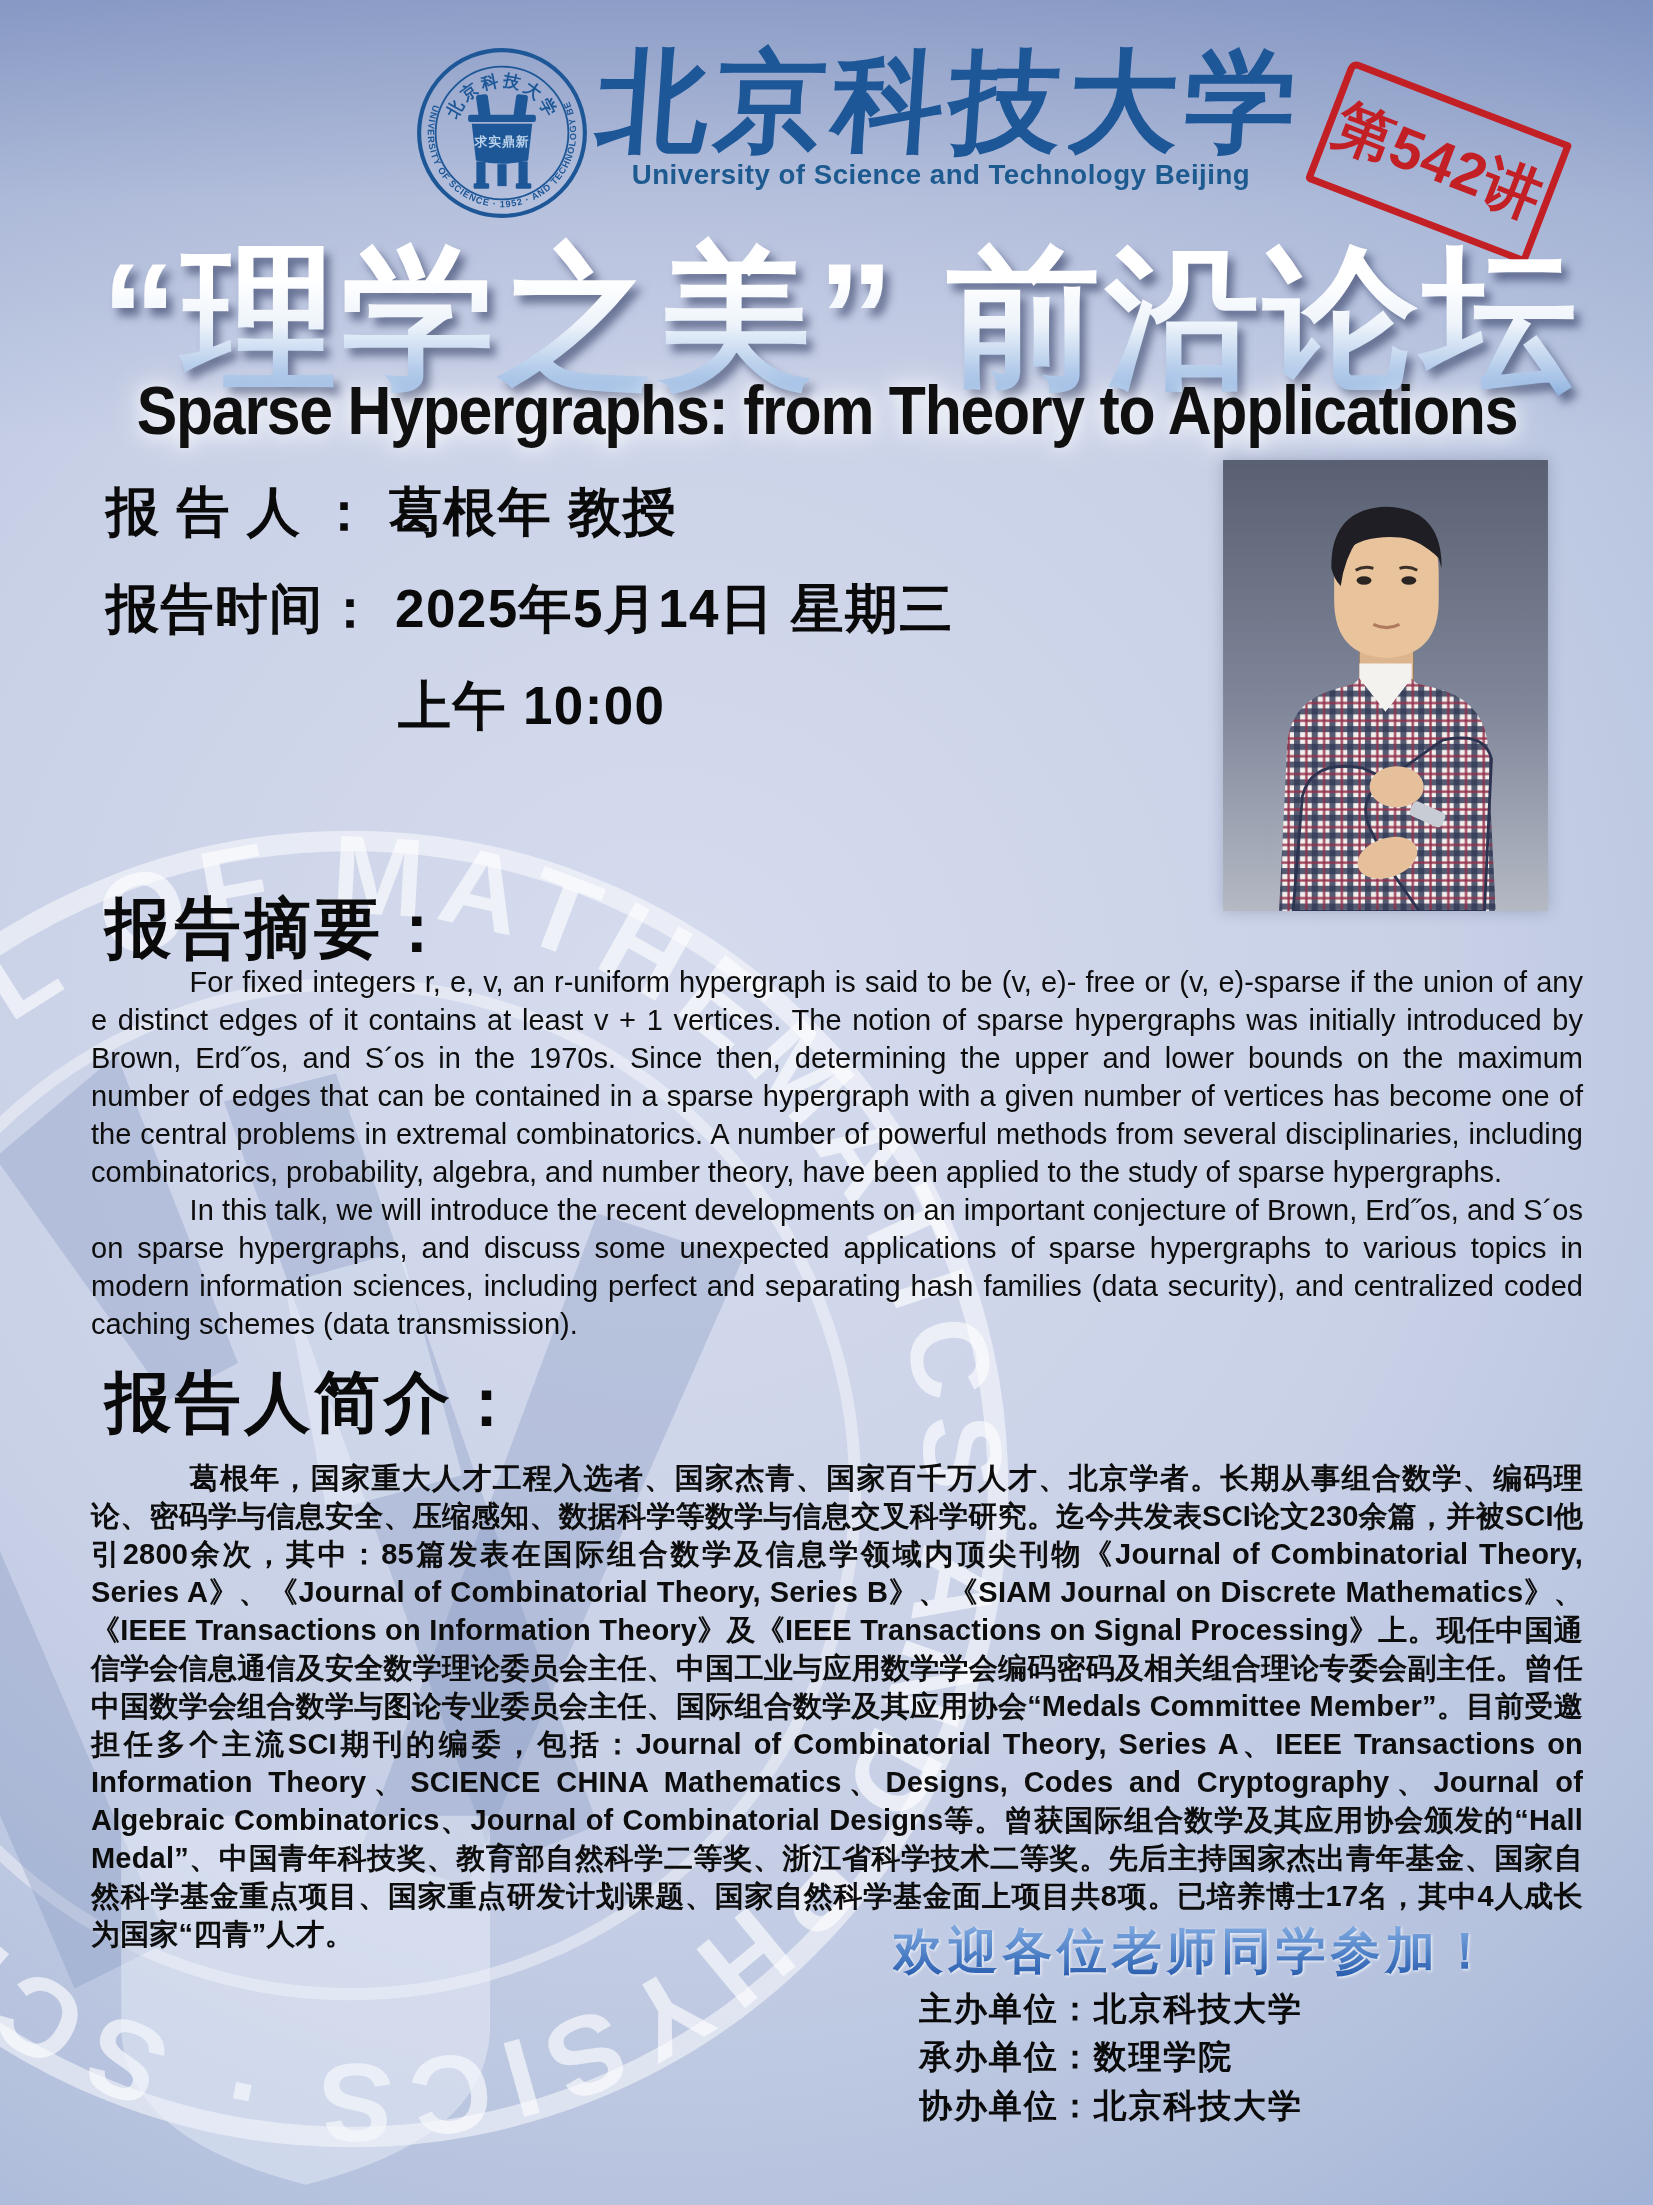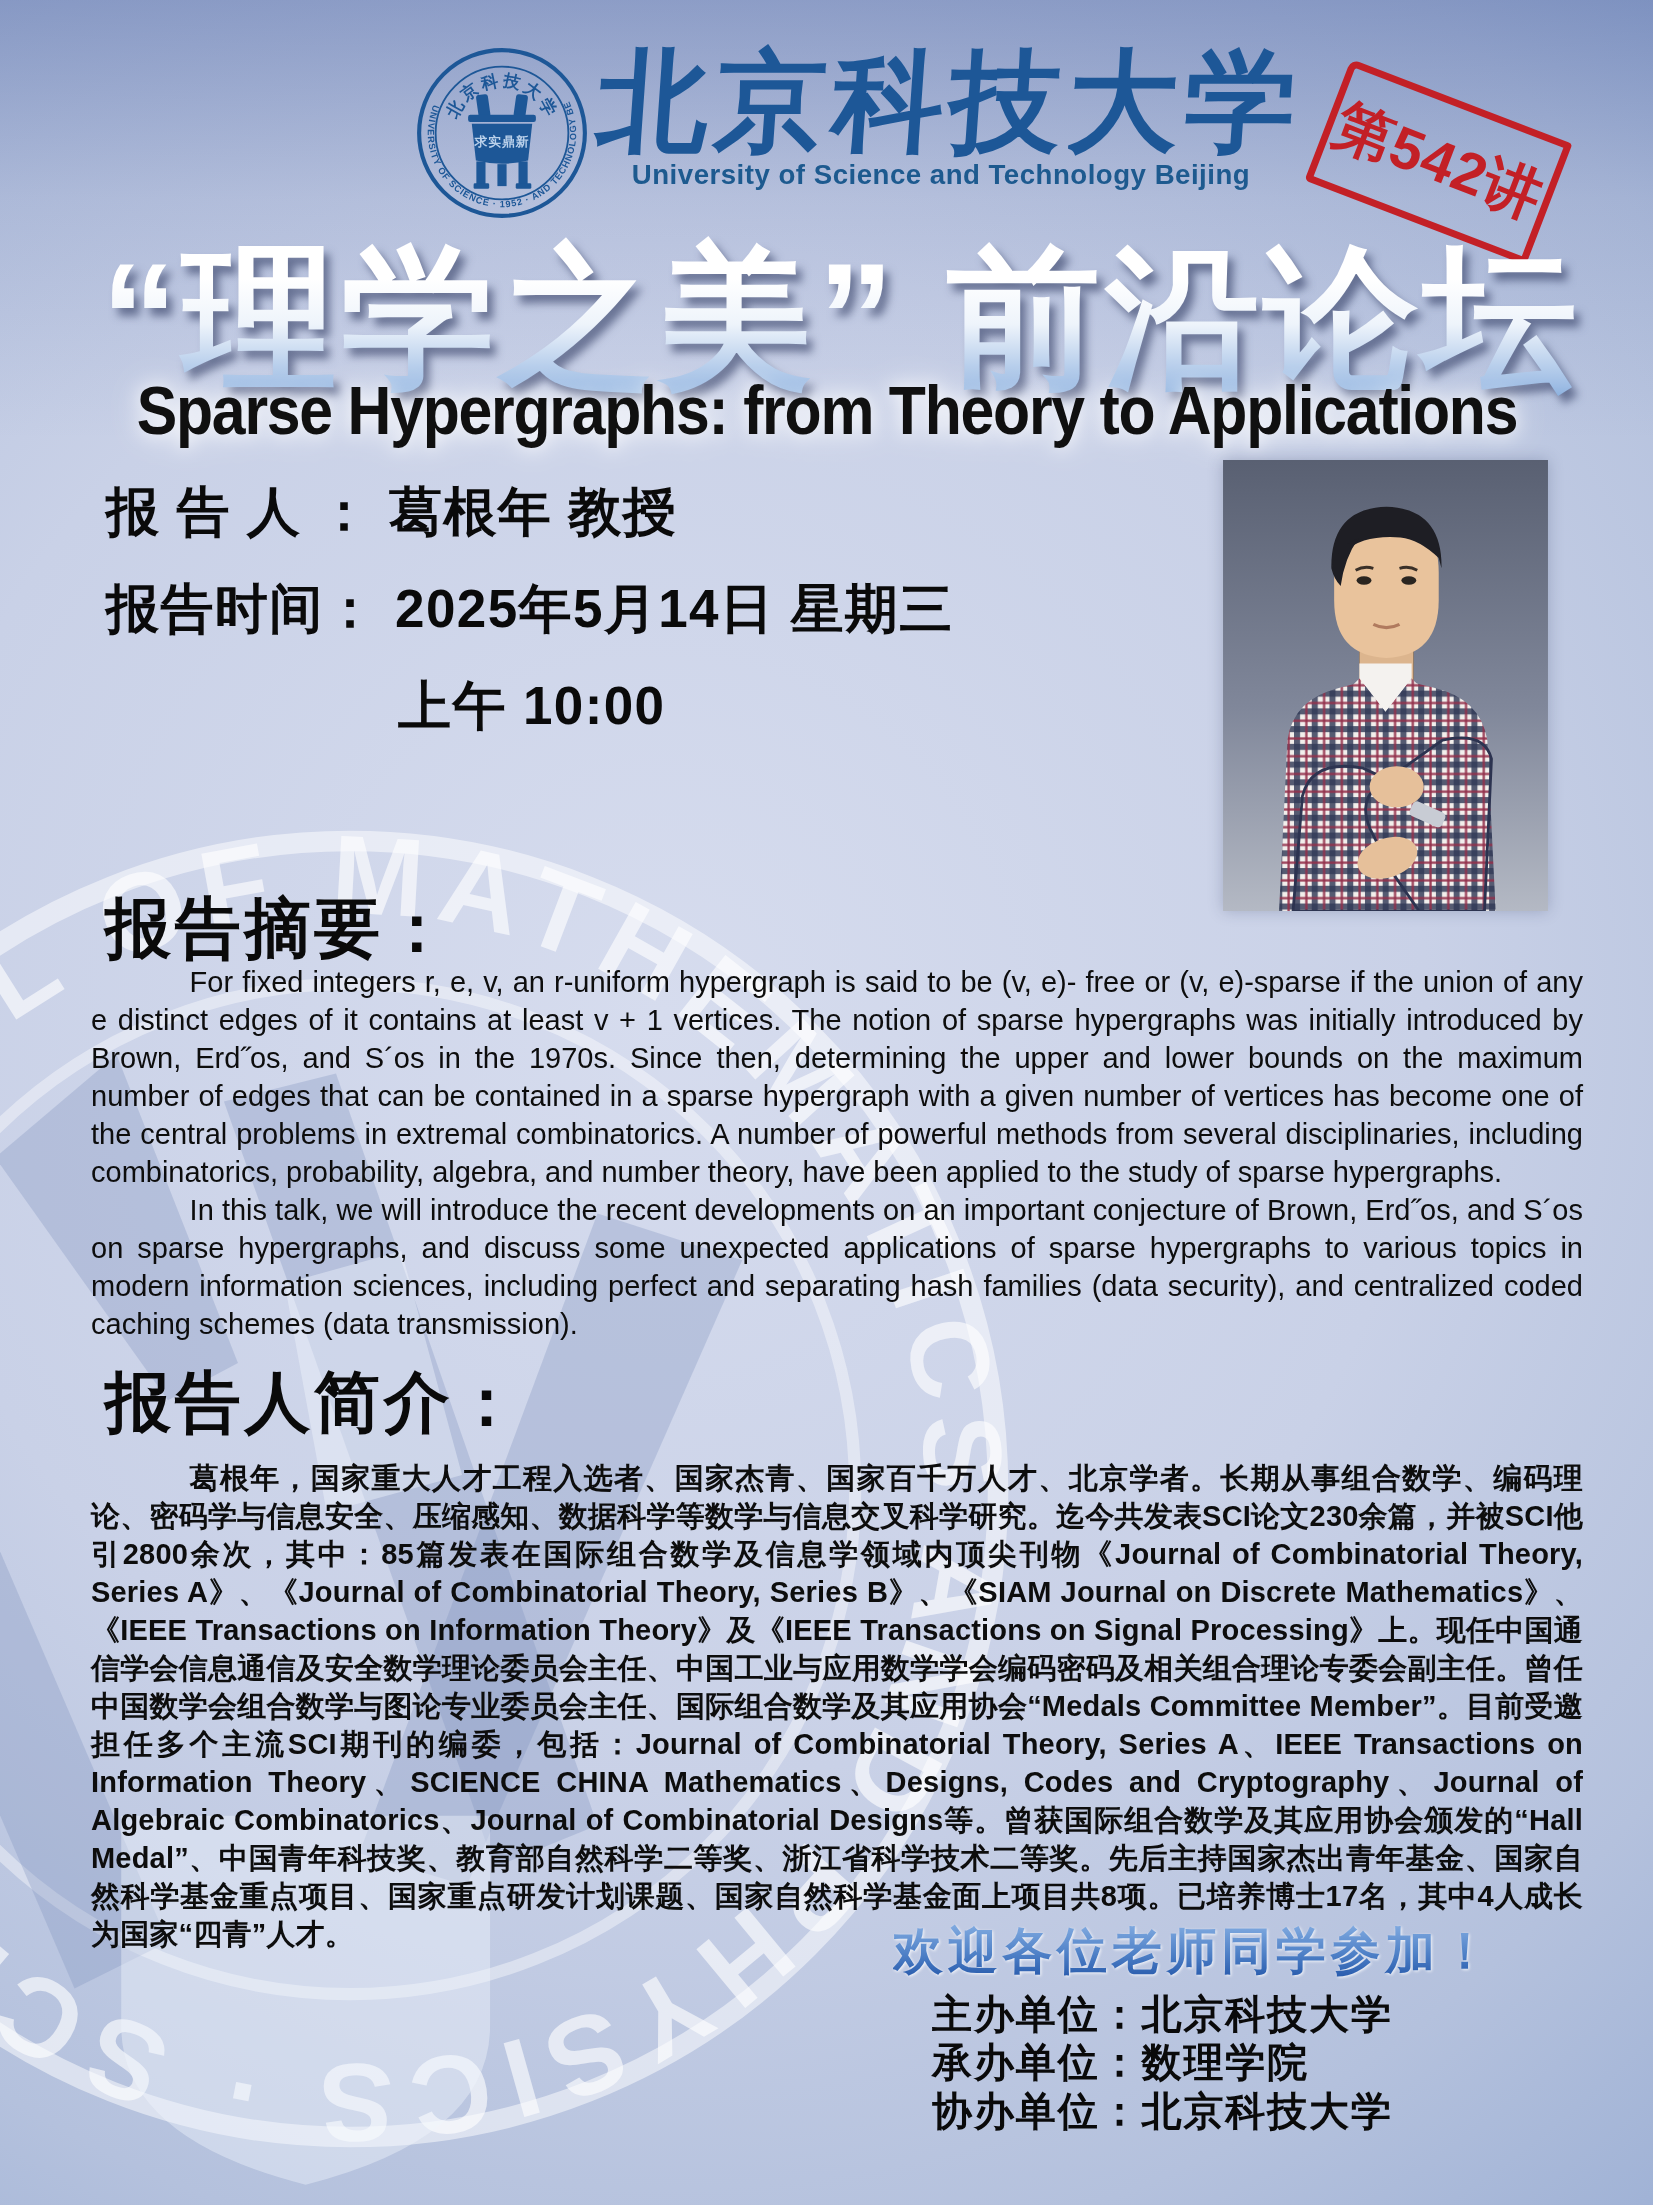--- a/index.html
+++ b/index.html
@@ -78,21 +78,21 @@
 
   
   #welcome {
     left:893px; top:1918px; white-space:nowrap;
     font-size:50px; font-weight:900; letter-spacing:4.7px;
     background:linear-gradient(180deg,#8cb4e6 0%,#4d7fc6 55%,#1c4fa4 100%);
     -webkit-background-clip:text; background-clip:text; color:transparent;
     -webkit-text-fill-color:transparent;
     filter:drop-shadow(1.4px 1.9px 1.4px rgba(255,255,255,.85));
   }
-  .org-line { left:919px; font-size:40px; font-weight:900; color:#0a0a0a; letter-spacing:1.9px; white-space:nowrap;margin-left:13px; }
+  .org-line { left:919px; font-size:33px; font-weight:900; color:#0a0a0a; letter-spacing:1.9px; white-space:nowrap; }
   #org-1 { top:1987px; }
   #org-2 { top:2035px; }
   #org-3 { top:2084px; }
 </style>
 </head>
 <body>
 
 <div id="poster">
 
   <svg id="watermark" class="abs" viewBox="0 0 2900 2960" aria-hidden="true">

